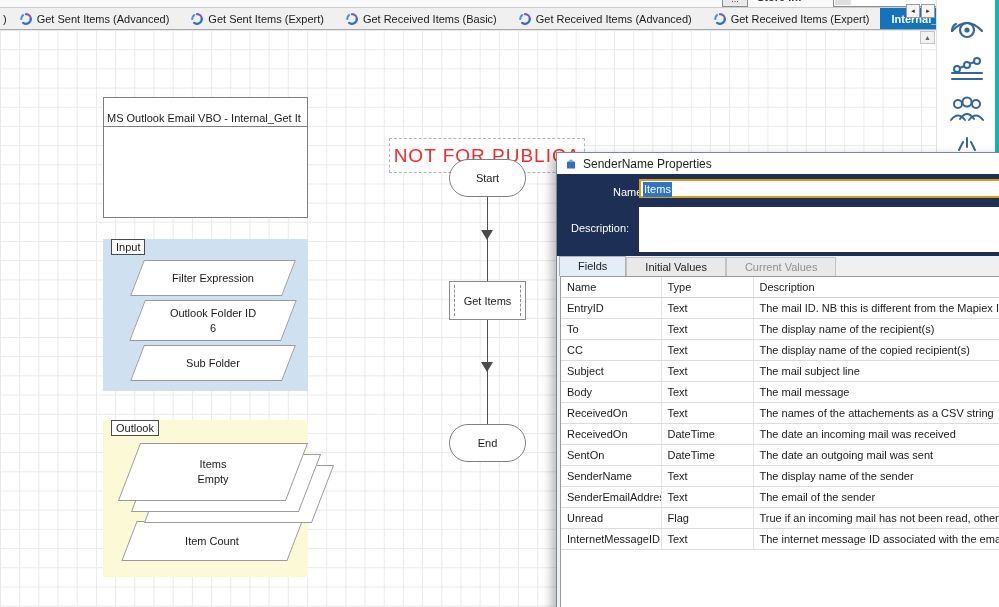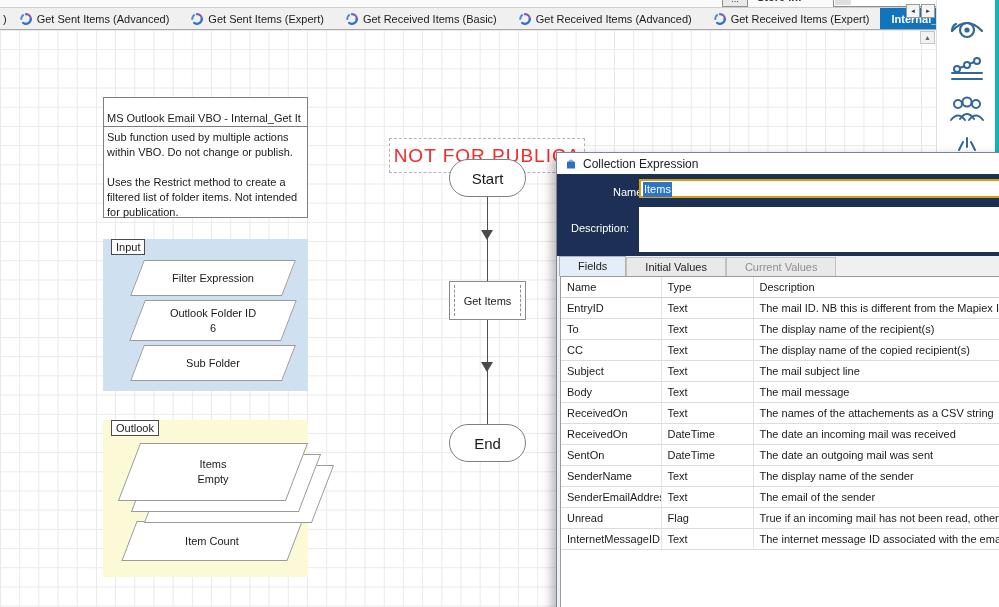--- a/index.html
+++ b/index.html
@@ -43,21 +43,21 @@
   .note-head { height:16px; line-height:15px; padding:0 3px; border-bottom:1px solid #7f7f7f;
     white-space:nowrap; overflow:hidden;margin-top:13px; }
   .note-body { padding:3px; line-height:15px; white-space:pre-line; }
   
   .warning-box { position:absolute; left:389px; top:69px; width:196px; height:35px; background:#fff;
     border:1px dashed #b3b3b3; display:flex; align-items:center; justify-content:center;
     color:var(--warning-red,#f22b2b); font-size:19px; letter-spacing:1px; white-space:nowrap;margin-top:39px; }
   
   .stadium { position:absolute; left:449px; width:77px; height:38px; background:#fff;
     border:1px solid #7f7f7f; border-radius:19px; display:flex; align-items:center; justify-content:center;
-    font-size:15px; }
+    font-size:11px; }
   .flow-line { position:absolute; left:487px; width:1px; background:#4f4f4f; }
   .arrow-head { position:absolute; left:481px; width:0; height:0;
     border-left:6px solid transparent; border-right:6px solid transparent; border-top:10px solid #4a4a4a; }
   .action-box { position:absolute; left:449px; top:251px; width:77px; height:39px; background:#fff;
     border:1px solid #8a8a8a; display:flex; align-items:center; justify-content:center; font-size:11px; }
   .action-box .dash-l, .action-box .dash-r { position:absolute; top:3px; bottom:3px; width:0;
     border-left:1px dashed #8f8f8f; }
   .action-box .dash-l { left:4px; } .action-box .dash-r { right:4px; }
   
   .group-block { position:absolute; left:103px; width:205px; }
@@ -178,26 +178,20 @@
     </div>
   </div>
   <div class="tab-scroll" id="tab-scroll-left">◄</div>
   <div class="tab-scroll" id="tab-scroll-right">►</div>
 
   <div class="canvas">
     <div class="canvas-scroll-up">▲</div>
 
     <div class="note-box">
       <div class="note-head">MS Outlook Email VBO - Internal_Get It</div>
-      <div class="note-body">Sub function used by multiple actions
-within VBO. Do not change or publish.
-
-Uses the Restrict method to create a
-filtered list of folder items. Not intended
-for publication.</div>
     </div>
 
     <div class="warning-box">NOT FOR PUBLICA</div>
 
     <div class="stadium" style="top:129px;">Start</div>
     <div class="flow-line" style="top:167px; height:84px;"></div>
     <div class="arrow-head" style="top:200px;"></div>
     <div class="action-box">
       <span class="dash-l"></span>
       <span>Get Items</span>
@@ -265,21 +259,21 @@
     </svg>
   </div>
   <div class="teal-edge"></div>
 
   <div class="dialog">
     <div class="dlg-title">
       <svg width="12" height="12" viewBox="0 0 12 12">
         <path d="M2 4 L6 1.2 L10 4 Z" fill="#6ea6e0"></path>
         <rect x="2" y="4" width="8" height="6.5" fill="#2f6fc4"></rect>
       </svg>
-      <span>Collection Expression</span>
+      <span>SenderName Properties</span>
     </div>
     <div class="dlg-navy">
       <div class="dlg-label" id="name-label">Name:</div>
       <div class="name-input">
         <span class="sel">Items</span>
       </div>
       <div class="dlg-label" id="desc-label">Description:</div>
       <div class="desc-input"></div>
     </div>
     <div class="dlg-tabs">

